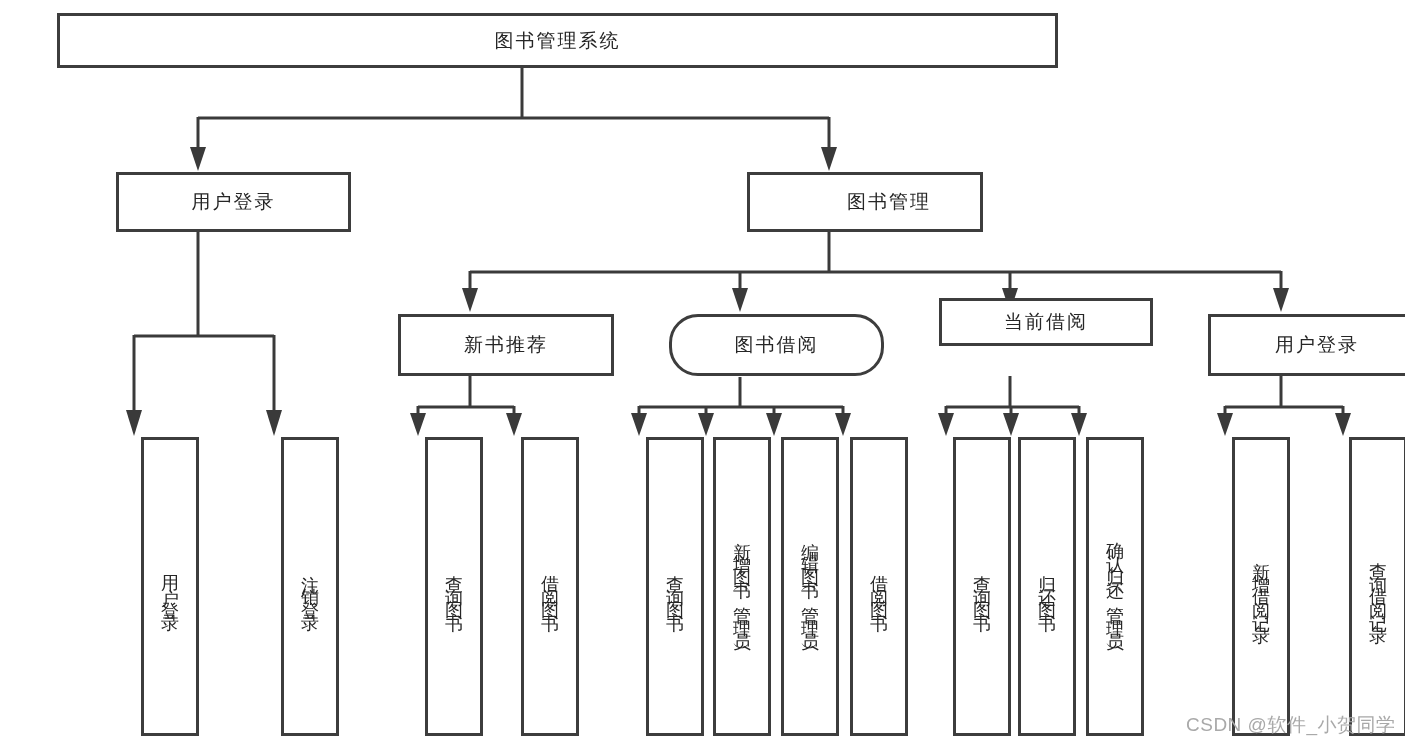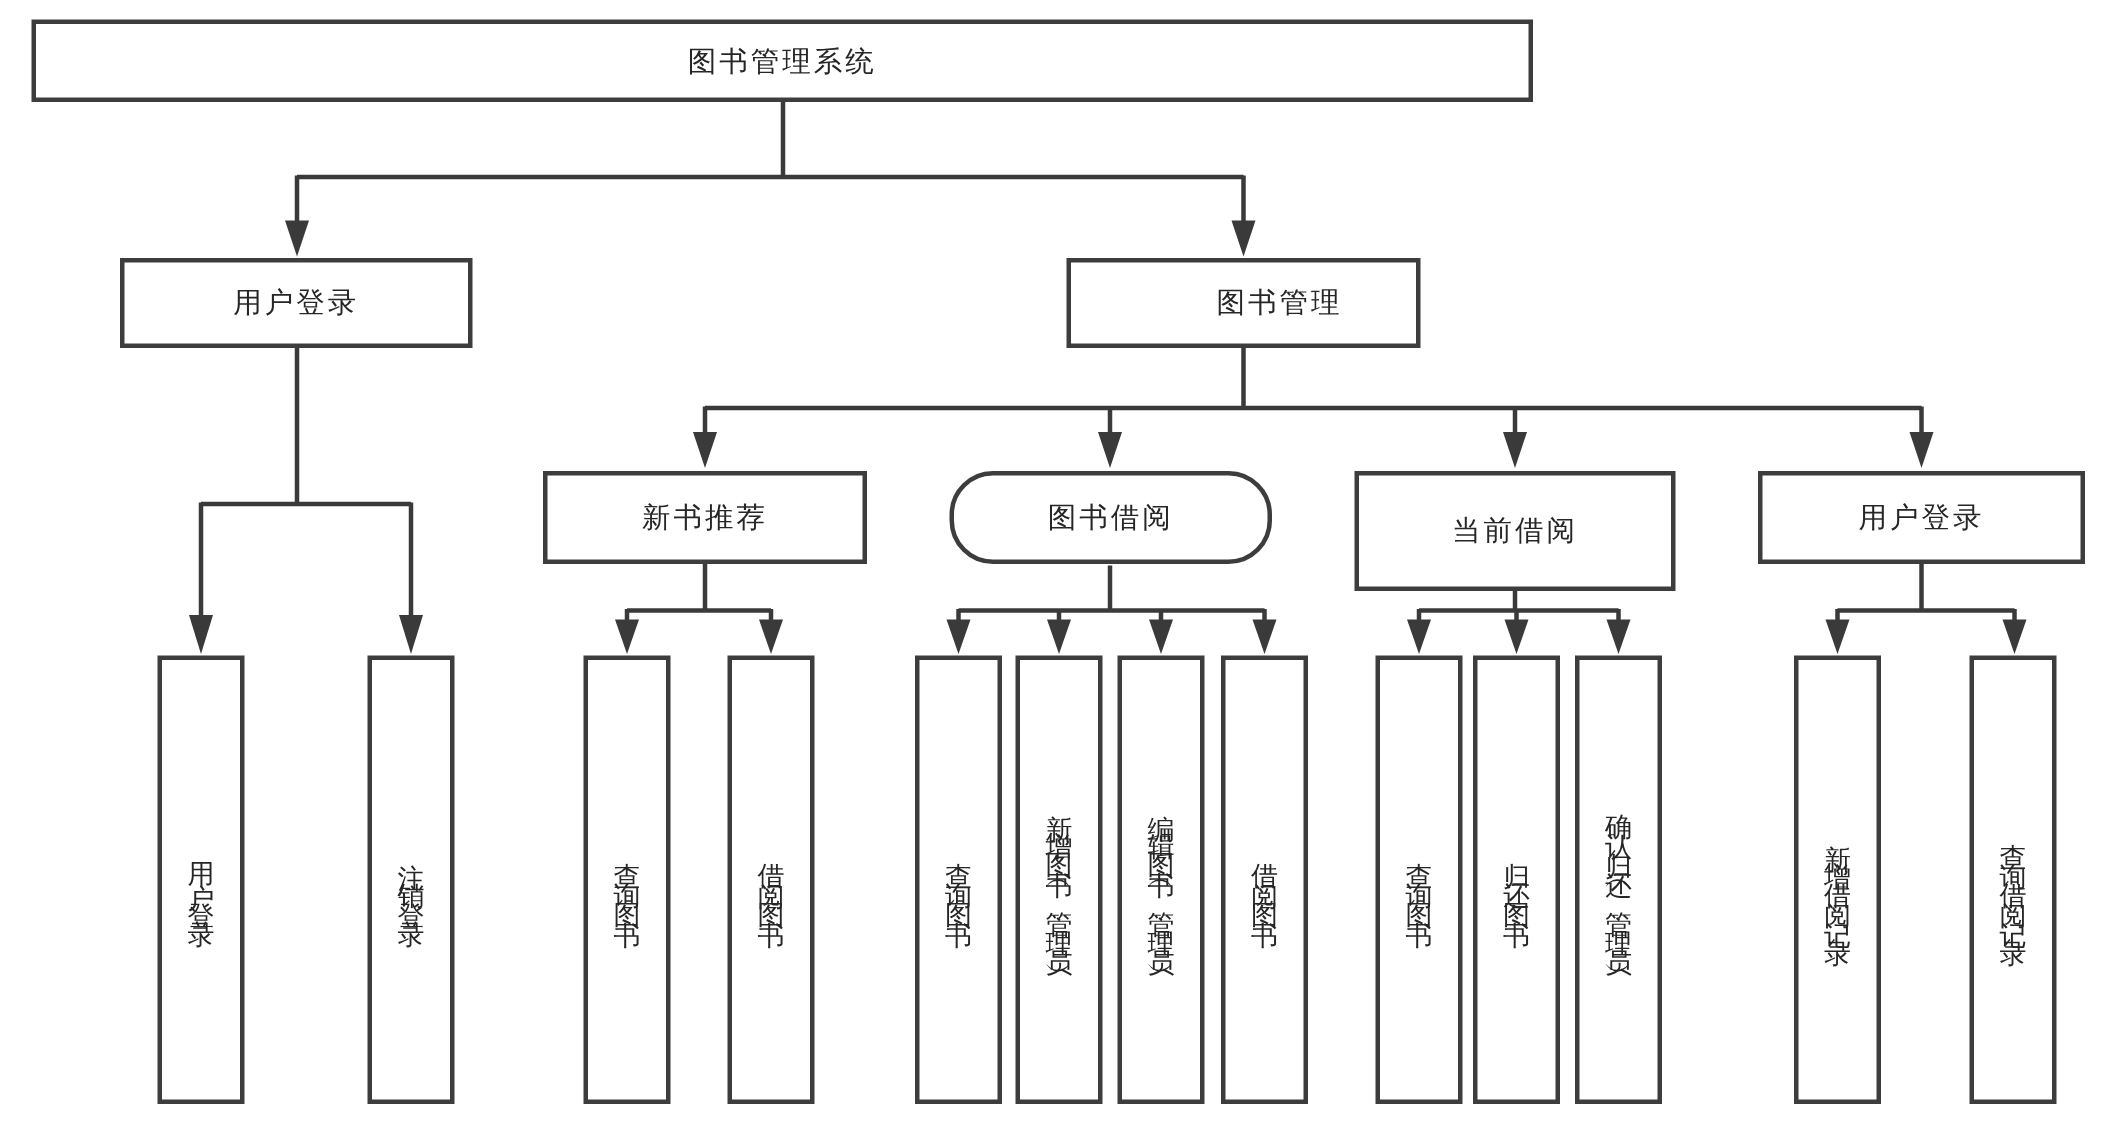--- a/index.html
+++ b/index.html
@@ -18,20 +18,21 @@
   }
   .node {
     position: absolute;
     box-sizing: border-box;
     background: #ffffff;
     border: 3px solid #3d3d3d;
     display: flex;
     align-items: center;
     justify-content: center;
     color: #262626;
+    margin-left: 36px;
   }
   .node.h-label {
     font-size: 19px;
     letter-spacing: 2px;
     white-space: nowrap;
   }
   .node.leaf span {
     writing-mode: vertical-rl;
     text-orientation: mixed;
     font-size: 18px;
@@ -140,21 +141,21 @@
   <div class="node h-label" style="left:711px; top:172px; width:236px; height:60px;padding-left:48px;">
     <span>图书管理</span>
   </div>
 
   <div class="node h-label" style="left:362px; top:314px; width:216px; height:62px;">
     <span>新书推荐</span>
   </div>
   <div class="node h-label" style="left:633px; top:314px; width:215px; height:62px;border-radius:29px;">
     <span>图书借阅</span>
   </div>
-  <div class="node h-label" style="left:903px; top:314px; width:214px; height:80px;">
+  <div class="node h-label" style="left:903px; top:298px; width:214px; height:48px;">
     <span>当前借阅</span>
   </div>
   <div class="node h-label" style="left:1172px; top:314px; width:218px; height:62px;">
     <span>用户登录</span>
   </div>
 
   <div class="node leaf" style="left:105px; top:437px; width:58px; height:299px;">
     <span>用户登录</span>
   </div>
   <div class="node leaf" style="left:245px; top:437px; width:58px; height:299px;">
@@ -191,14 +192,15 @@
     <span>确认归还（管理员）</span>
   </div>
 
   <div class="node leaf" style="left:1196px; top:437px; width:58px; height:299px;">
     <span>新增借阅记录</span>
   </div>
   <div class="node leaf" style="left:1313px; top:437px; width:58px; height:299px;">
     <span>查询借阅记录</span>
   </div>
 
+  <div class="watermark">CSDN @软件_小贺同学</div>
 
 </div>
 
 </body></html>

